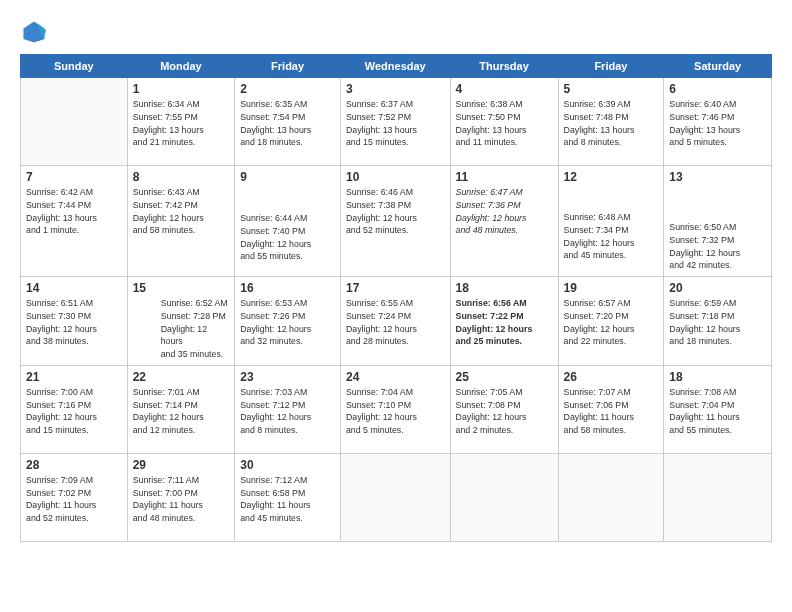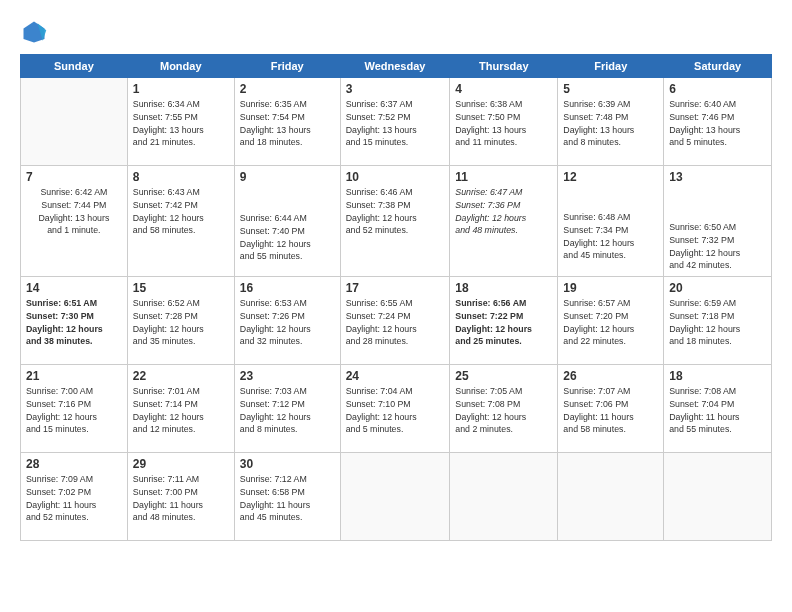--- a/index.html
+++ b/index.html
@@ -164,21 +164,21 @@
             <span class="day-number">6</span>
             <div class="day-info" style="white-space: pre-line;">Sunrise: 6:40 AM
 Sunset: 7:46 PM
 Daylight: 13 hours
 and 5 minutes.</div>
           </td>
         </tr>
         <tr>
           <td>
             <span class="day-number">7</span>
-            <div class="day-info" style="white-space: pre-line; text-align: center;">Sunrise: 6:42 AM
+            <div class="day-info" style="white-space: pre-line;">Sunrise: 6:42 AM
 Sunset: 7:44 PM
 Daylight: 13 hours
 and 1 minute.</div>
           </td>
           <td>
             <span class="day-number">8</span>
             <div class="day-info" style="white-space: pre-line;">Sunrise: 6:43 AM
 Sunset: 7:42 PM
 Daylight: 12 hours
 and 58 minutes.</div>
@@ -215,28 +215,28 @@
             <span class="day-number">13</span>
             <div class="day-info" style="white-space: pre-line; margin-top: 37px;">Sunrise: 6:50 AM
 Sunset: 7:32 PM
 Daylight: 12 hours
 and 42 minutes.</div>
           </td>
         </tr>
         <tr>
           <td>
             <span class="day-number">14</span>
-            <div class="day-info" style="white-space: pre-line; font-weight: bold;">Sunrise: 6:51 AM
+            <div class="day-info" style="white-space: pre-line;">Sunrise: 6:51 AM
 Sunset: 7:30 PM
 Daylight: 12 hours
 and 38 minutes.</div>
           </td>
           <td>
             <span class="day-number">15</span>
-            <div class="day-info" style="white-space: pre-line;">Sunrise: 6:52 AM
+            <div class="day-info" style="white-space: pre-line; margin-left: 28px;">Sunrise: 6:52 AM
 Sunset: 7:28 PM
 Daylight: 12 hours
 and 35 minutes.</div>
           </td>
           <td>
             <span class="day-number">16</span>
             <div class="day-info" style="white-space: pre-line;">Sunrise: 6:53 AM
 Sunset: 7:26 PM
 Daylight: 12 hours
 and 32 minutes.</div>

